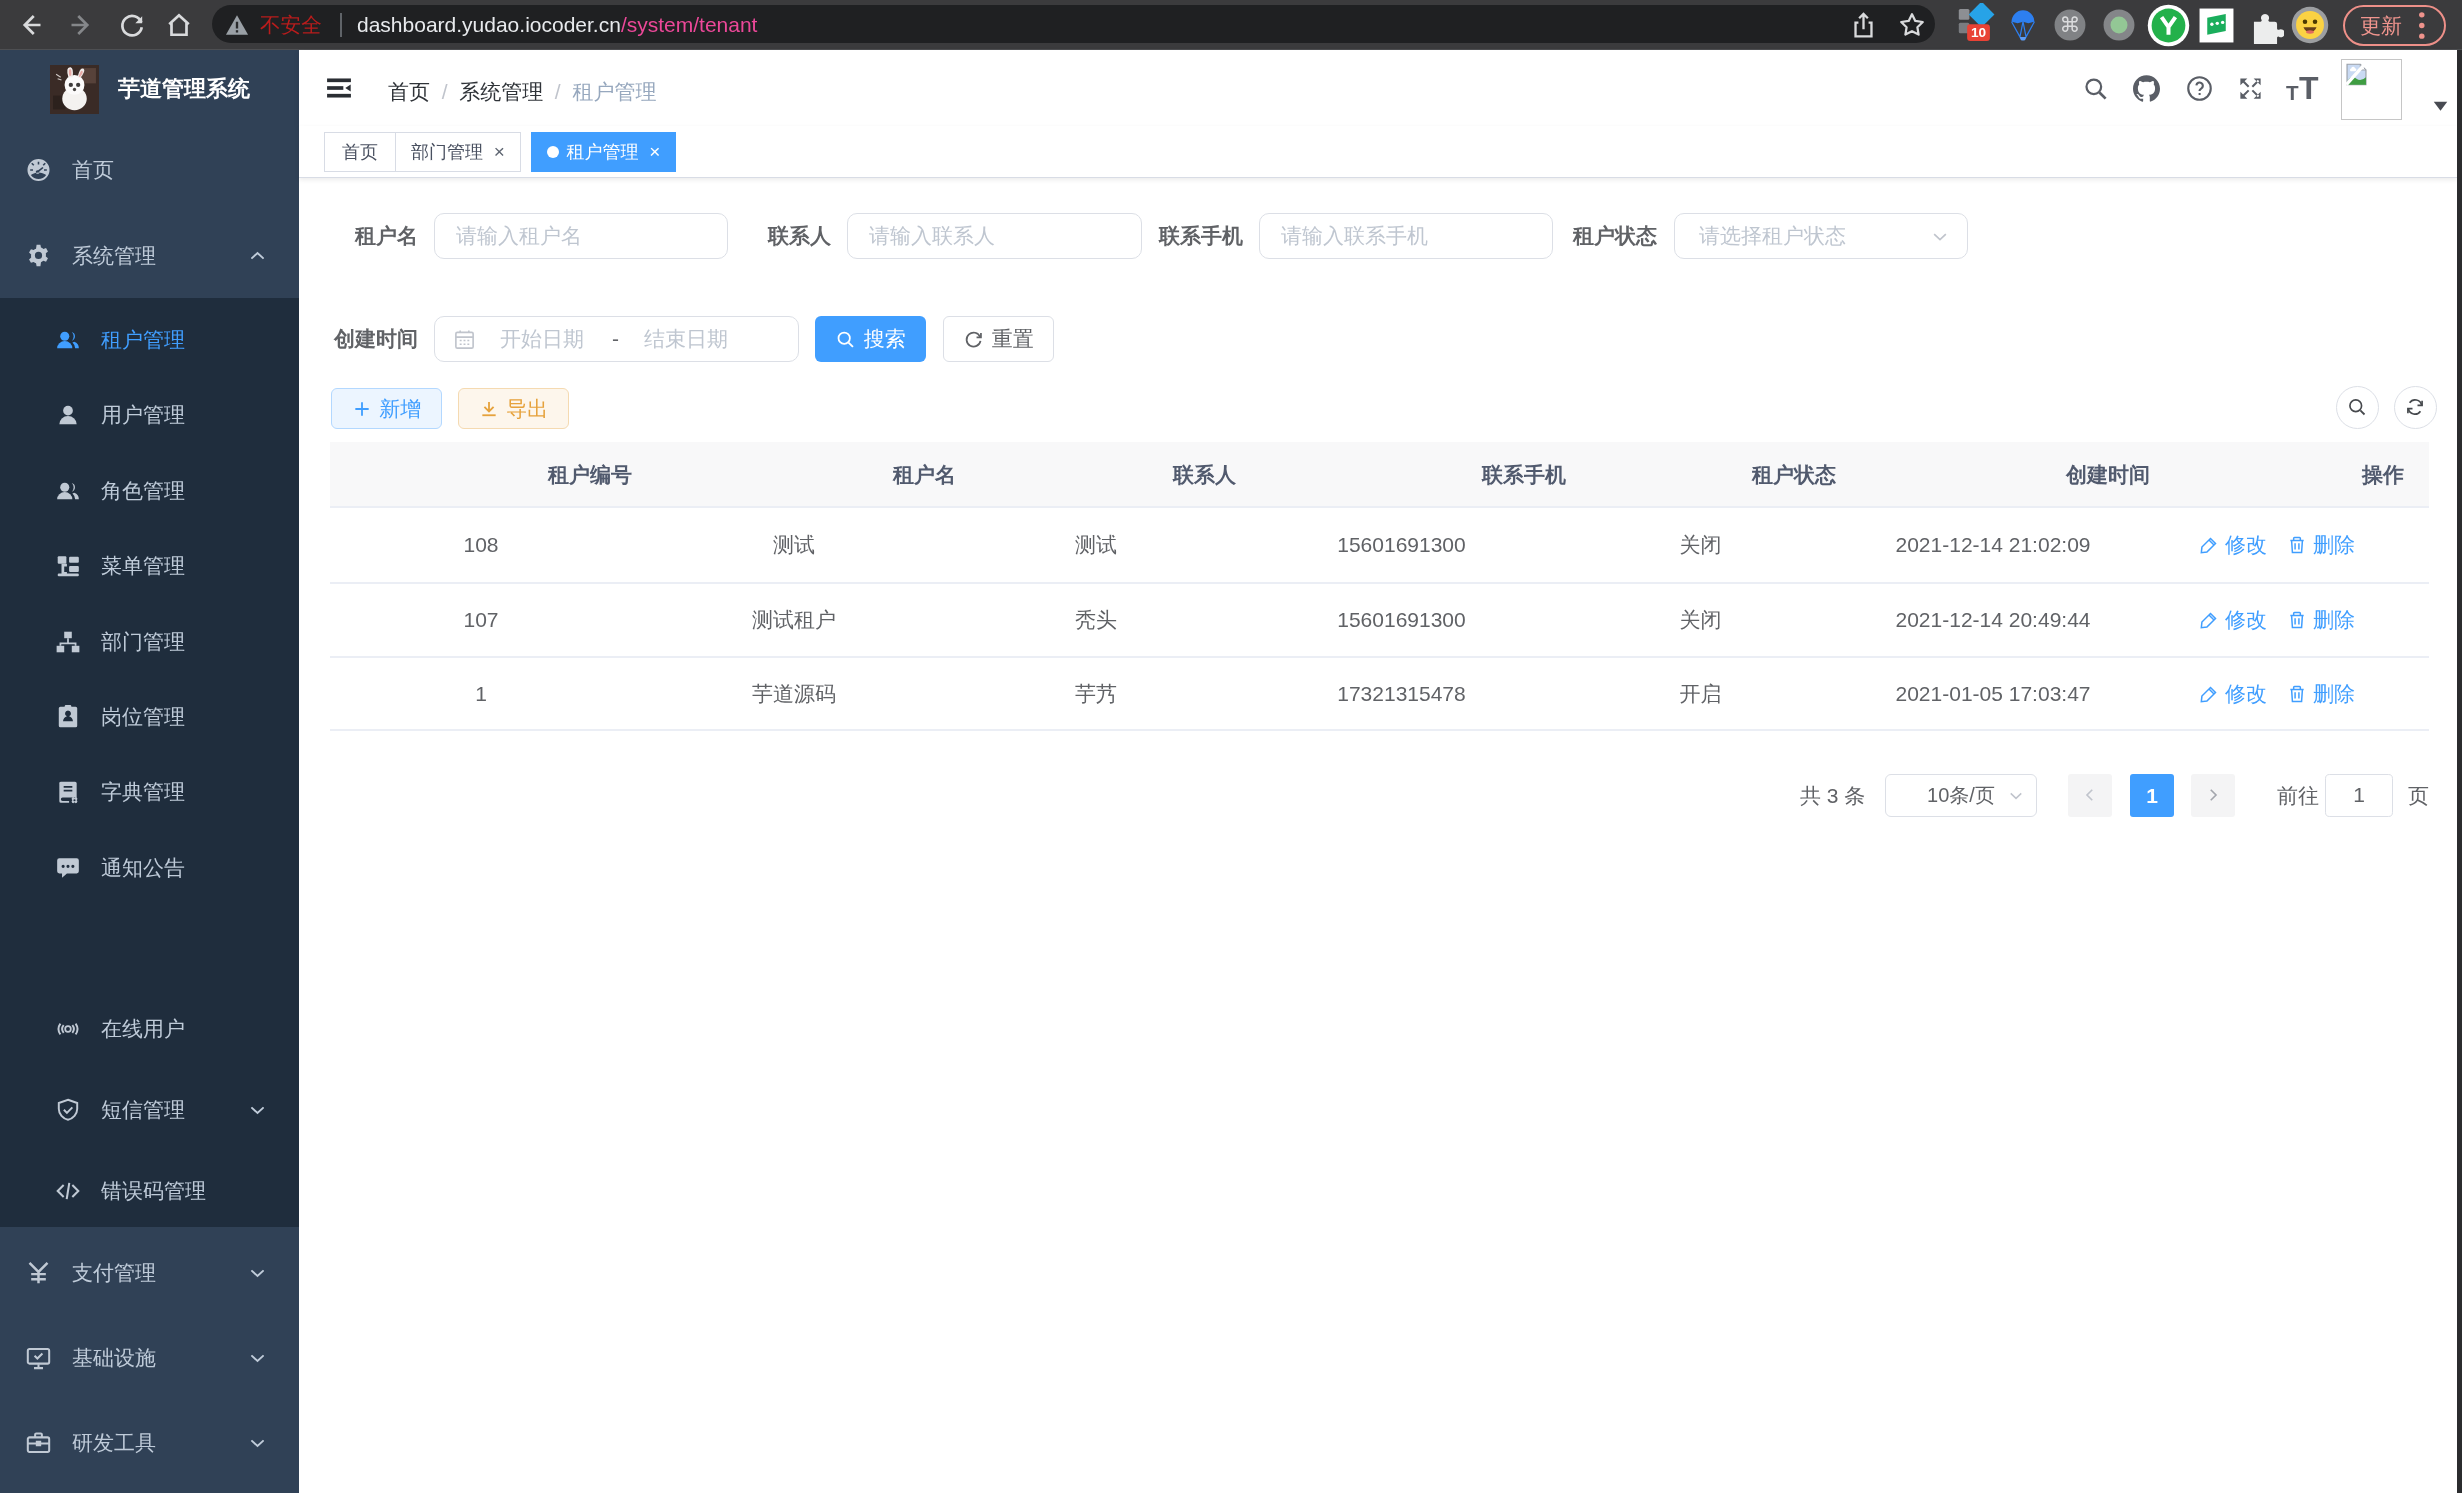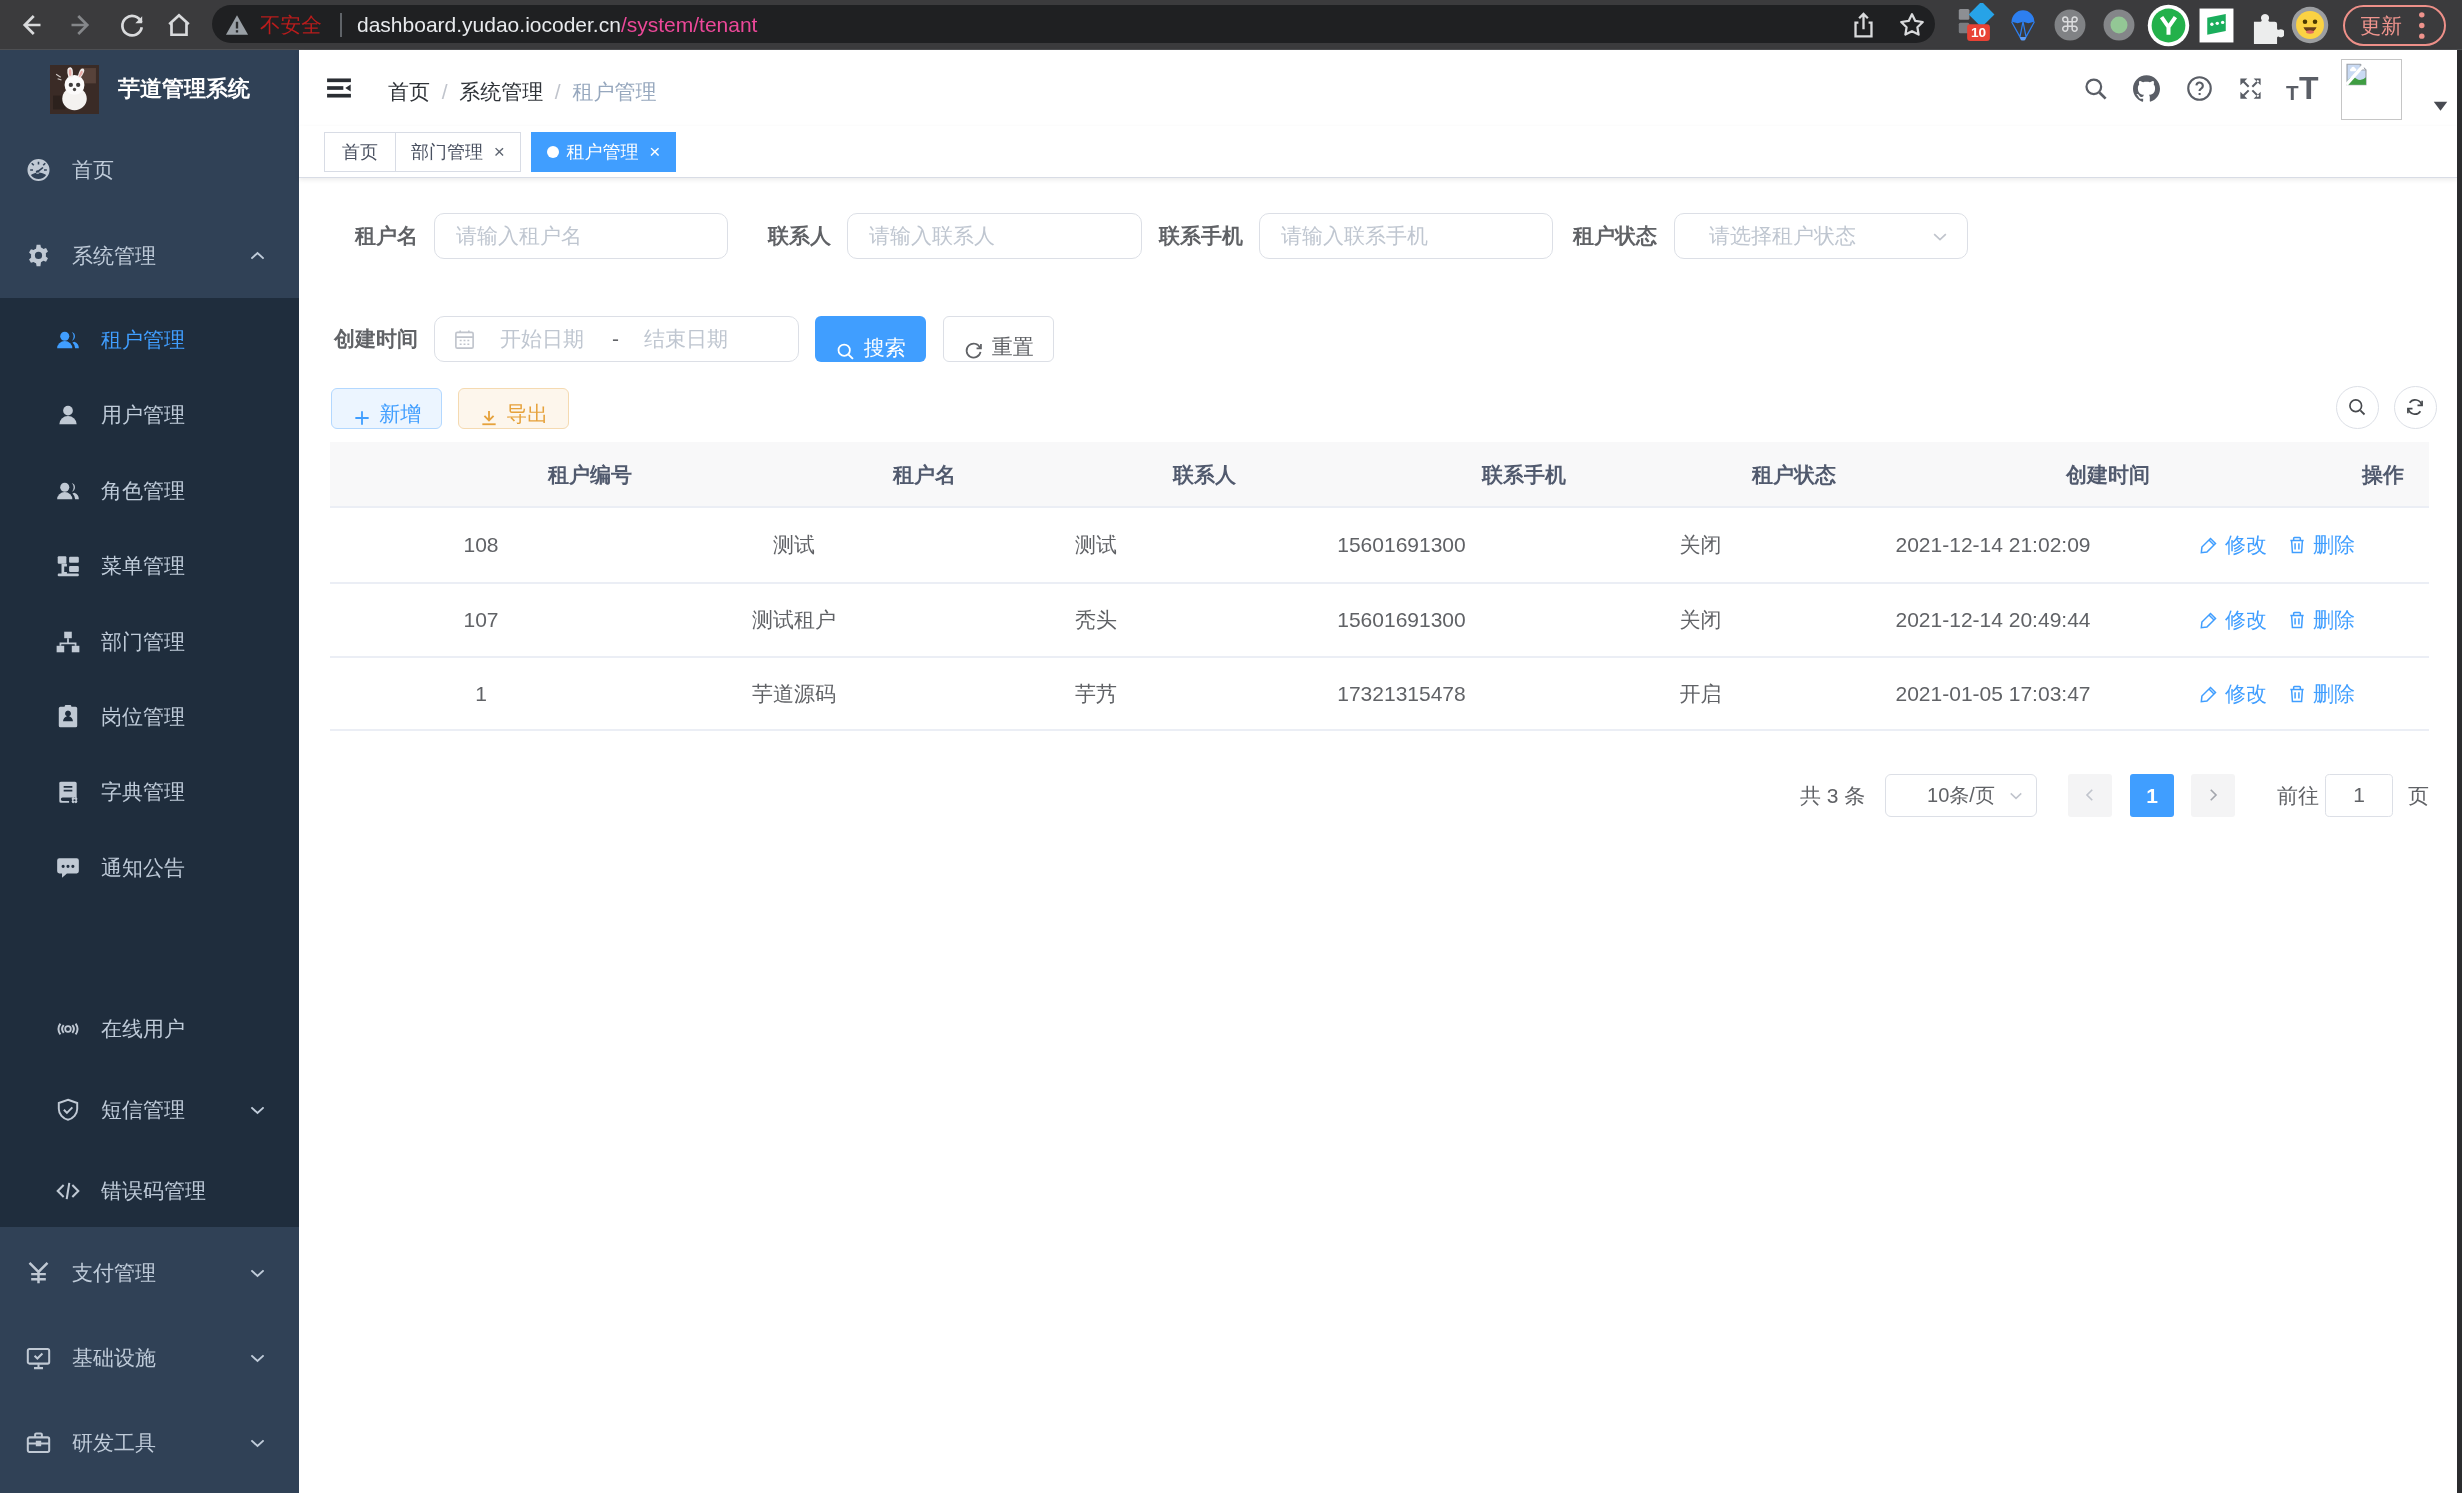--- a/index.html
+++ b/index.html
@@ -16,21 +16,21 @@
 .mi .txt{position:absolute;top:50%;transform:translateY(-50%);white-space:nowrap}
 .mi svg{position:absolute;top:50%;transform:translateY(-50%)}
 .chev{position:absolute;left:247px;top:50%;transform:translateY(-50%)}
 
 #navbar{position:absolute;left:299px;top:50px;width:2158px;height:76px;background:#fff;box-shadow:0 1.5px 6px rgba(0,21,41,.08)}
 #tagsbar{position:absolute;left:299px;top:126px;width:2158px;height:52px;background:#fff;border-bottom:1.5px solid #d8dce5;box-shadow:0 1.5px 4.6px rgba(0,0,0,.08)}
 .tag{position:absolute;top:132px;height:40px;border:1.5px solid #d8dce5;background:#fff;color:#495060;font-size:18px;display:flex;align-items:center}
 
 .flabel{position:absolute;color:#606266;font-weight:700;font-size:21px;line-height:46px;text-align:right;white-space:nowrap}
 .finput{position:absolute;height:46px;border:1.5px solid #dcdfe6;border-radius:10px;background:#fff;color:#bfc6d0;font-size:21px;line-height:43px;white-space:nowrap}
-.btn{position:absolute;border-radius:6px;font-size:21px;display:flex;align-items:flex-end;justify-content:center;white-space:nowrap}
+.btn{position:absolute;border-radius:6px;font-size:21px;display:flex;align-items:center;justify-content:center;white-space:nowrap}
 
 .th{position:absolute;color:#515a6e;font-weight:700;font-size:21px;text-align:right;line-height:65px;white-space:nowrap}
 .td{position:absolute;color:#606266;font-size:21px;text-align:center;line-height:75px;white-space:nowrap}
 .rowline{position:absolute;left:330px;width:2099px;height:1.5px;background:#ebeef5}
 
 .pg{position:absolute;top:774px;height:43px}
 </style></head>
 <body>
 
 <div id="chrome"></div>
@@ -349,21 +349,21 @@
 <div class="tag" style="left:395px;padding:0 15px">部门管理<span style="font-size:19px;margin-left:10.7px;color:#5f6672;font-weight:400">×</span></div>
 <div class="tag" style="left:531px;padding:0 15px;background:#409eff;border-color:#409eff;color:#fff"><span style="width:12px;height:12px;border-radius:50%;background:#fff;margin-right:7.6px;display:inline-block"></span>租户管理<span style="font-size:19px;margin-left:10.7px;font-weight:400">×</span></div>
 
 <div class="flabel" style="left:305px;top:213px;width:113px">租户名</div>
 <div class="finput" style="left:434px;top:213px;width:294px;padding-left:21px">请输入租户名</div>
 <div class="flabel" style="left:716px;top:213px;width:115px">联系人</div>
 <div class="finput" style="left:847px;top:213px;width:295px;padding-left:21px">请输入联系人</div>
 <div class="flabel" style="left:1127px;top:213px;width:116px">联系手机</div>
 <div class="finput" style="left:1259px;top:213px;width:294px;padding-left:21px">请输入联系手机</div>
 <div class="flabel" style="left:1538px;top:213px;width:119px">租户状态</div>
-<div class="finput" style="left:1674px;top:213px;width:294px;padding-left:34px">请选择租户状态
+<div class="finput" style="left:1674px;top:213px;width:294px;padding-left:24px">请选择租户状态
 <svg style="position:absolute;right:17px;top:13px" width="20" height="20" viewBox="0 0 24 24">
       <path d="M5 8.5 L12 15.2 L19 8.5" stroke="#c0c4cc" stroke-width="2" fill="none"></path>
     </svg></div>
 <div class="flabel" style="left:305px;top:316px;width:113px">创建时间</div>
 <div class="finput" style="left:434px;top:316px;width:365px">
 <svg style="position:absolute;left:18px;top:11.4px" width="23" height="23" viewBox="0 0 24 24">
       <rect x="3" y="4.5" width="18" height="16.5" rx="1.5" stroke="#c0c4cc" stroke-width="1.7" fill="none"></rect>
       <path d="M3 9.5 H21 M7.5 4.5 V2.5 M16.5 4.5 V2.5" stroke="#c0c4cc" stroke-width="1.7"></path>
       <path d="M7 13 h2 M11 13 h2 M15 13 h2 M7 17 h2 M11 17 h2 M15 17 h2" stroke="#c0c4cc" stroke-width="1.5"></path>
     </svg>

